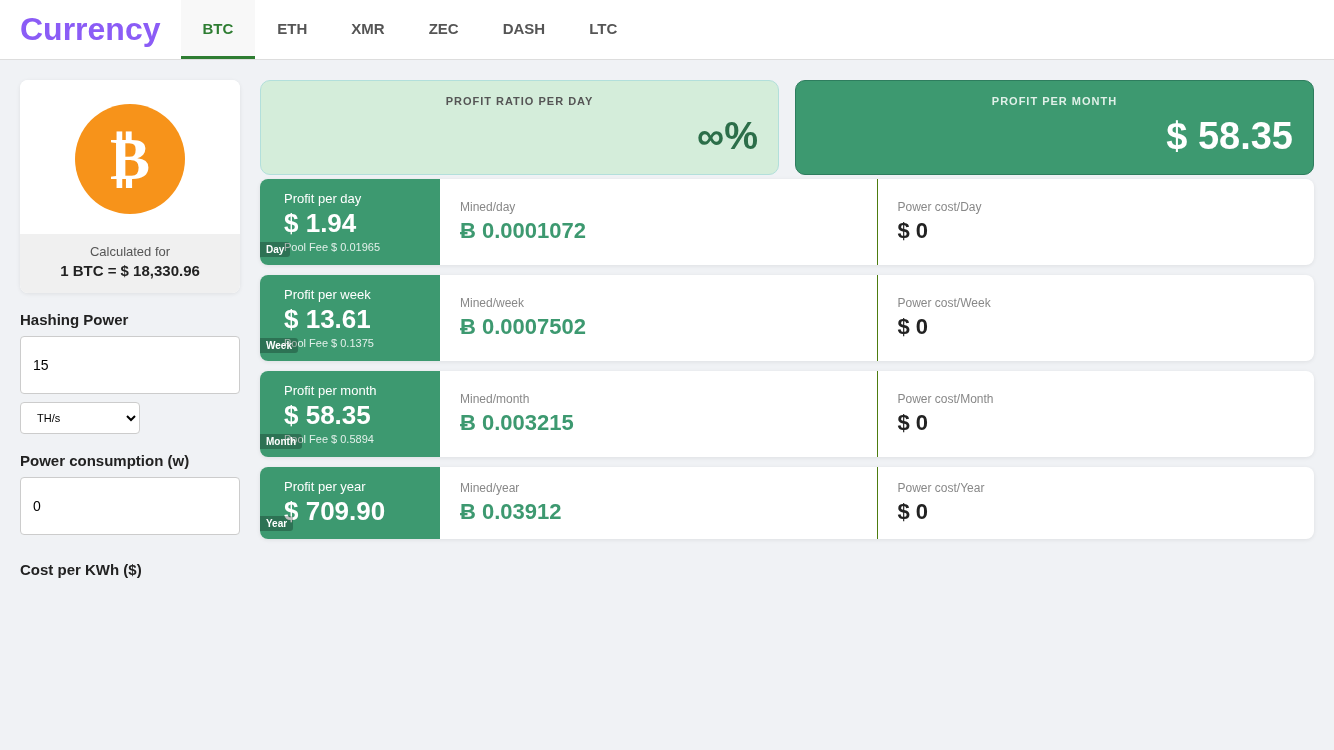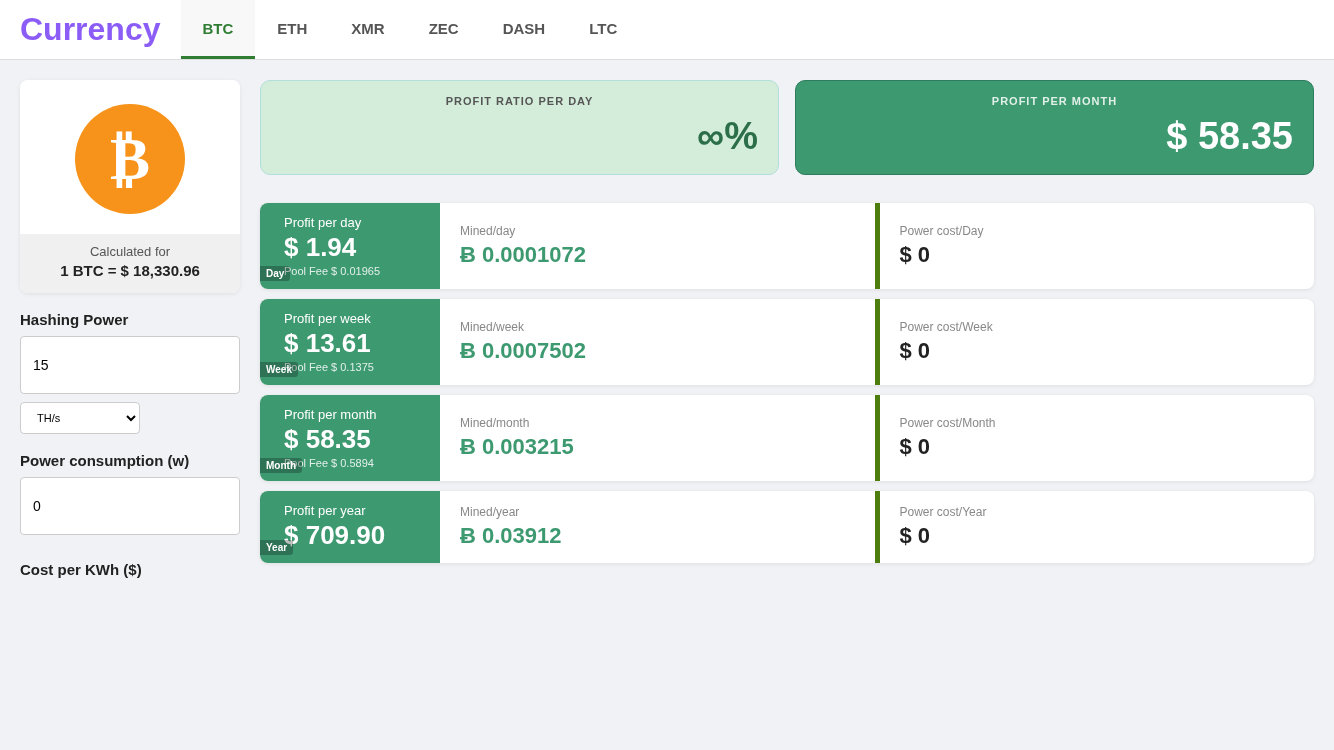--- a/index.html
+++ b/index.html
@@ -128,21 +128,21 @@
 
     
     .content {
       flex: 1;
     }
 
     
     .profit-cards {
       display: flex;
       gap: 16px;
-      margin-bottom: 28px;
+      margin-bottom: 4px;
     }
     .profit-card {
       flex: 1;
       border-radius: 10px;
       padding: 14px 20px 16px;
       text-align: right;
     }
     .profit-card.light {
       background: #d4edda;
       border: 1px solid #b2dfdb;
@@ -223,21 +223,21 @@
       flex: 1;
     }
     .data-cell {
       flex: 1;
       padding: 12px 20px;
       display: flex;
       flex-direction: column;
       justify-content: center;
     }
     .data-cell + .data-cell {
-      border-left: 5px solid #4d7c0f;
+      border-left: 1px solid #4d7c0f;
     }
     .data-cell-label {
       font-size: 12px;
       color: #888;
       margin-bottom: 4px;
     }
     .data-cell-value {
       font-size: 22px;
       font-weight: 700;
       color: #3d9970;

